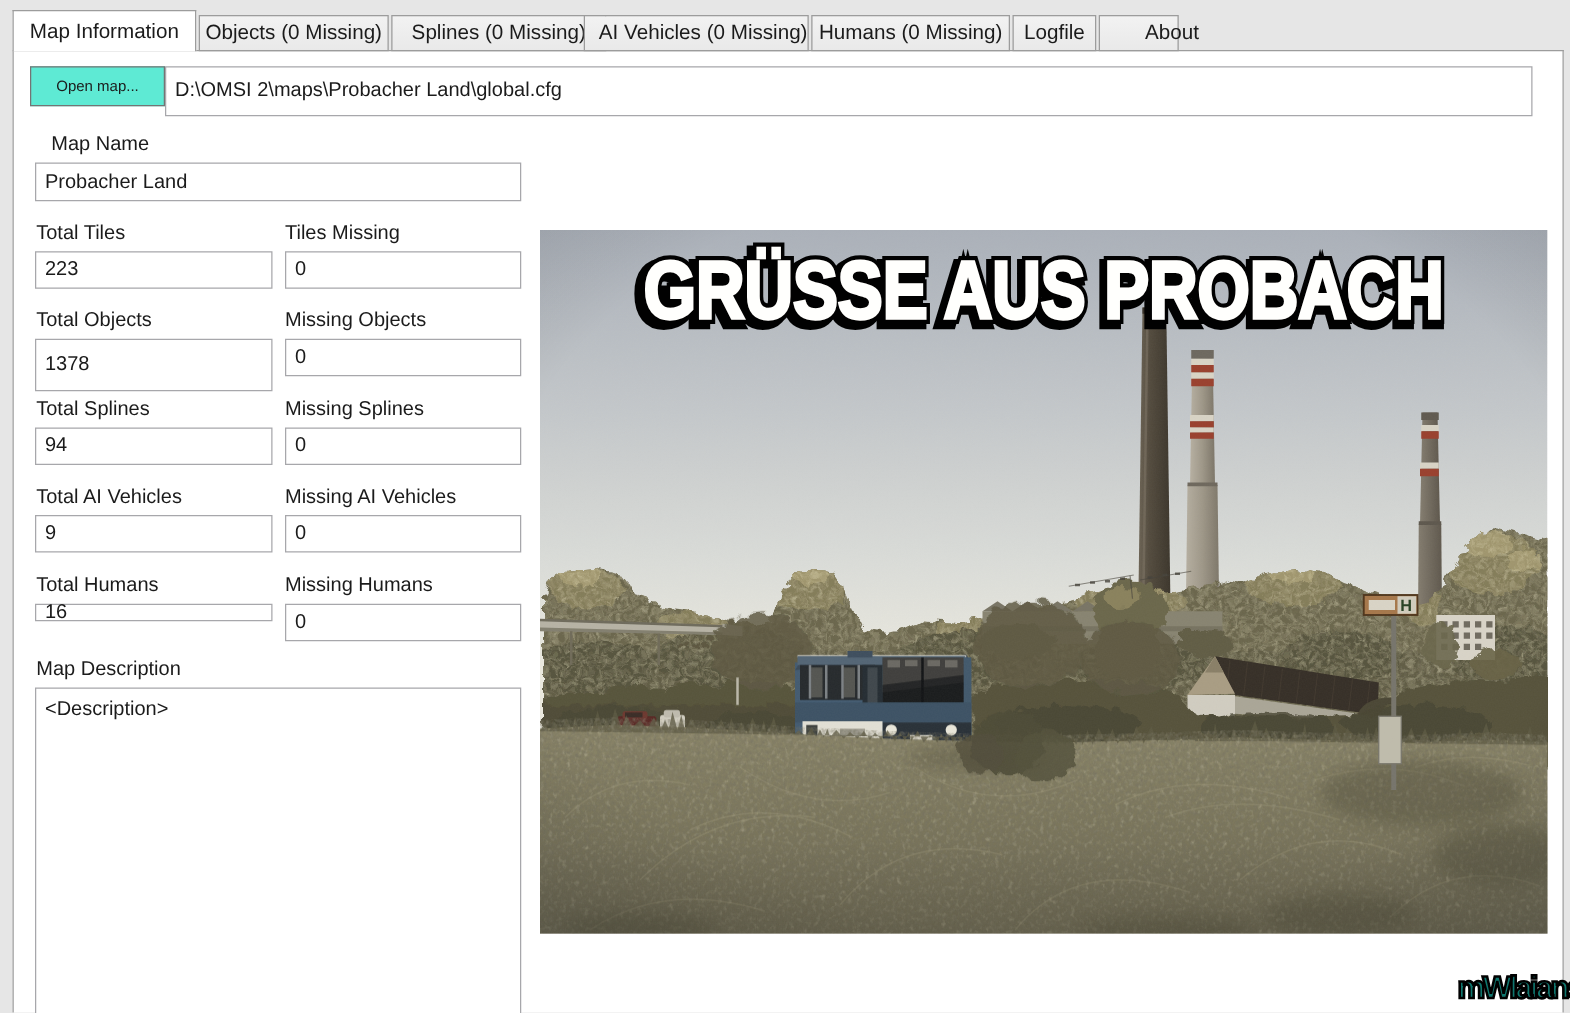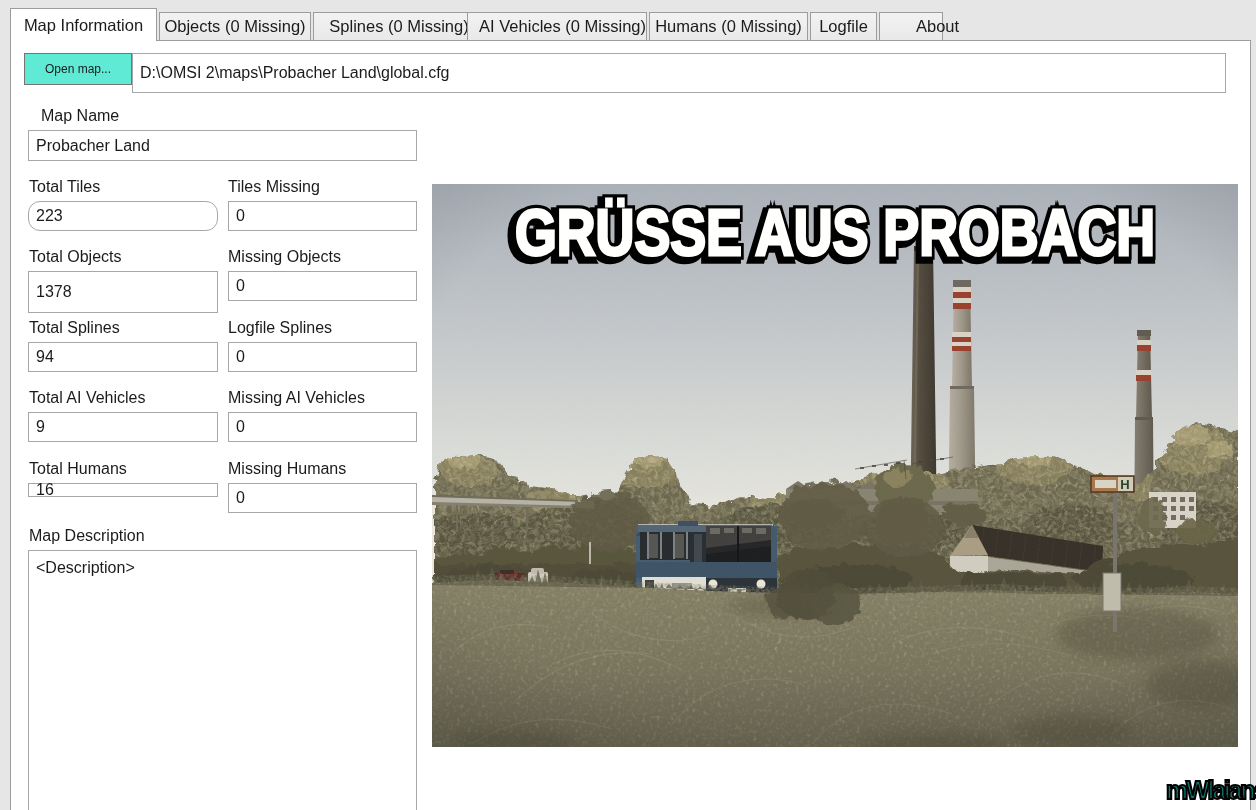--- a/index.html
+++ b/index.html
@@ -32,30 +32,30 @@
 <div class="tab" style="left:879px; width:64px;padding-left:36px;">About</div>
 
 <div class="btn" style="left:24px; top:53px; width:108px; height:32px; line-height:30px;">Open map...</div>
 <div class="field" style="left:132px; top:53px; width:1094px; height:40px;">D:\OMSI 2\maps\Probacher Land\global.cfg</div>
 
 <div class="lbl" style="left:29px; top:107px;margin-left:12px;">Map Name</div>
 <div class="field" style="left:28px; top:130px; width:389px; height:31px;">Probacher Land</div>
 
 <div class="lbl" style="left:29px; top:178px;">Total Tiles</div>
 <div class="lbl" style="left:228px; top:178px;">Tiles Missing</div>
-<div class="field" style="left:28px; top:201px; width:190px; height:30px;border-radius:12px;">223</div>
+<div class="field" style="left:28px; top:201px; width:190px; height:30px;">223</div>
 <div class="field" style="left:228px; top:201px; width:189px; height:30px;">0</div>
 
 <div class="lbl" style="left:29px; top:248px;">Total Objects</div>
 <div class="lbl" style="left:228px; top:248px;">Missing Objects</div>
 <div class="field" style="left:28px; top:271px; width:190px; height:42px;">1378</div>
 <div class="field" style="left:228px; top:271px; width:189px; height:30px;">0</div>
 
 <div class="lbl" style="left:29px; top:319px;">Total Splines</div>
-<div class="lbl" style="left:228px; top:319px;">Logfile Splines</div>
+<div class="lbl" style="left:228px; top:319px;">Missing Splines</div>
 <div class="field" style="left:28px; top:342px; width:190px; height:30px;">94</div>
 <div class="field" style="left:228px; top:342px; width:189px; height:30px;">0</div>
 
 <div class="lbl" style="left:29px; top:389px;">Total AI Vehicles</div>
 <div class="lbl" style="left:228px; top:389px;">Missing AI Vehicles</div>
 <div class="field" style="left:28px; top:412px; width:190px; height:30px;">9</div>
 <div class="field" style="left:228px; top:412px; width:189px; height:30px;">0</div>
 
 <div class="lbl" style="left:29px; top:460px;">Total Humans</div>
 <div class="lbl" style="left:228px; top:460px;">Missing Humans</div>

